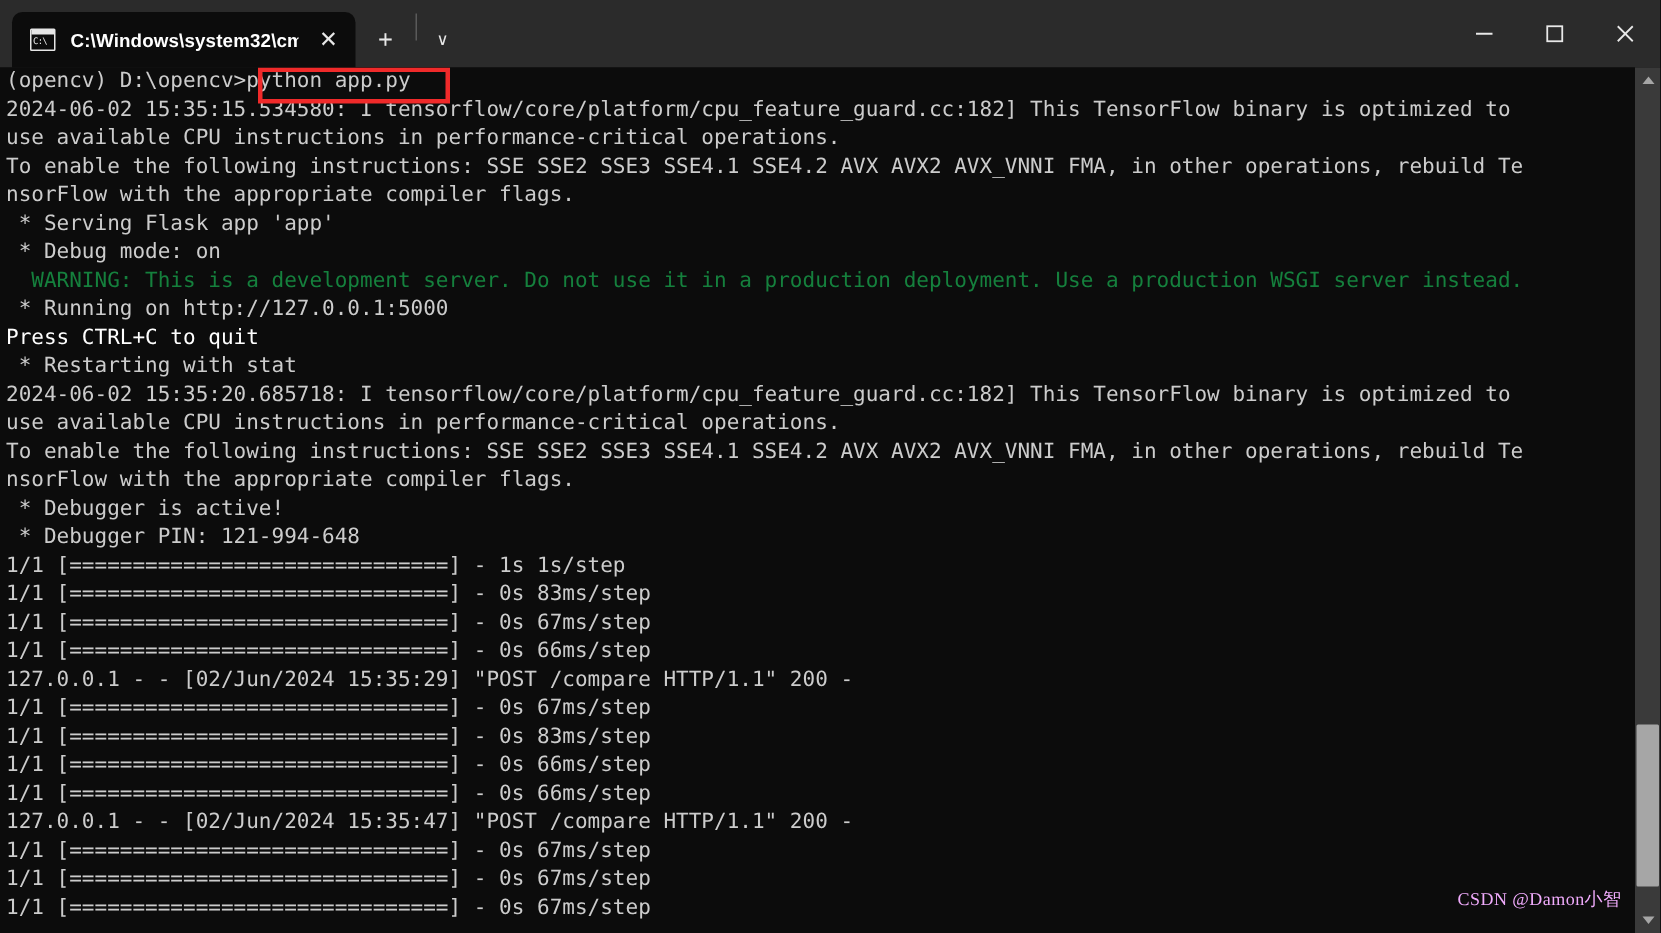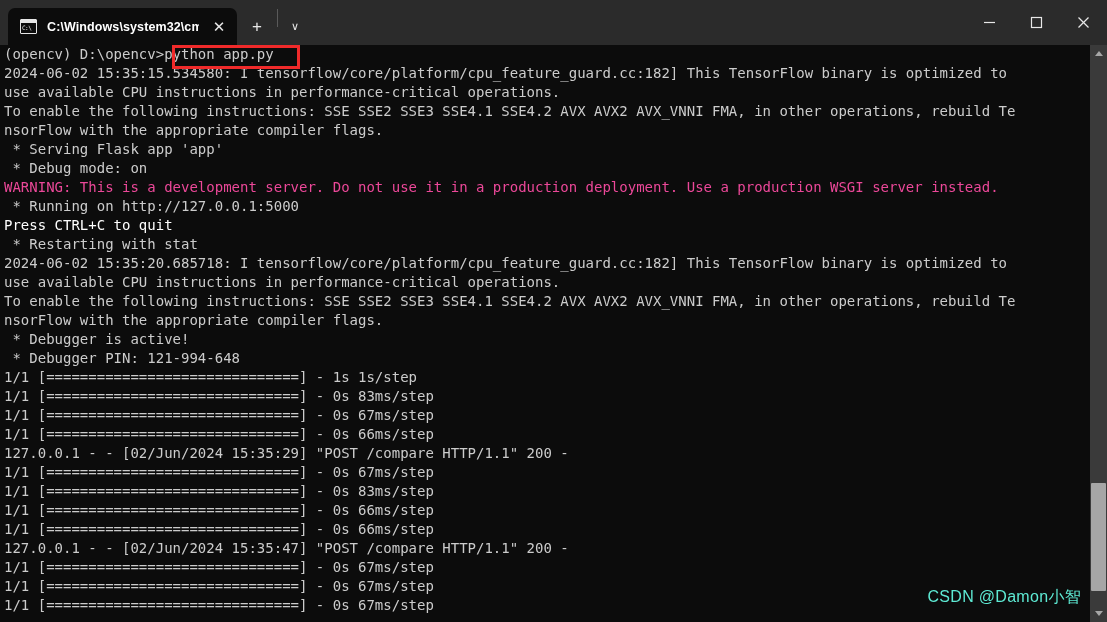--- a/index.html
+++ b/index.html
@@ -162,43 +162,43 @@
     font-family: "DejaVu Sans Mono", monospace;
     font-size: 14px;
     line-height: 19px;
     color: #cccccc;
     letter-spacing: 0px;
   }
 
   .line { height: 19px; }
 
   .c-default { color: #cccccc; }
-  .c-warn    { color: #ec4899; }
+  .c-warn    { color: #15803d; text-align: right; }
   .c-yellow  { color: #ffffff; }
 
   
   .highlight-box {
     position: absolute;
     left: 172px;
     top: 0px;
     width: 128px;
     height: 24px;
     border: 3px solid #f02a2a;
     box-sizing: border-box;
     pointer-events: none;
   }
 
   
   .watermark {
     position: absolute;
     right: 26px;
     bottom: 14px;
-    font-family: Liberation Sans, sans-serif;
-    font-size: 16px;
-    color: #5eead4;
+    font-family: Liberation Serif, serif;
+    font-size: 12px;
+    color: #f0abfc;
     letter-spacing: 0.3px;
   }
 
   
   .scrollbar {
     position: absolute;
     top: 45px;
     right: 0;
     width: 17px;
     height: 577px;

